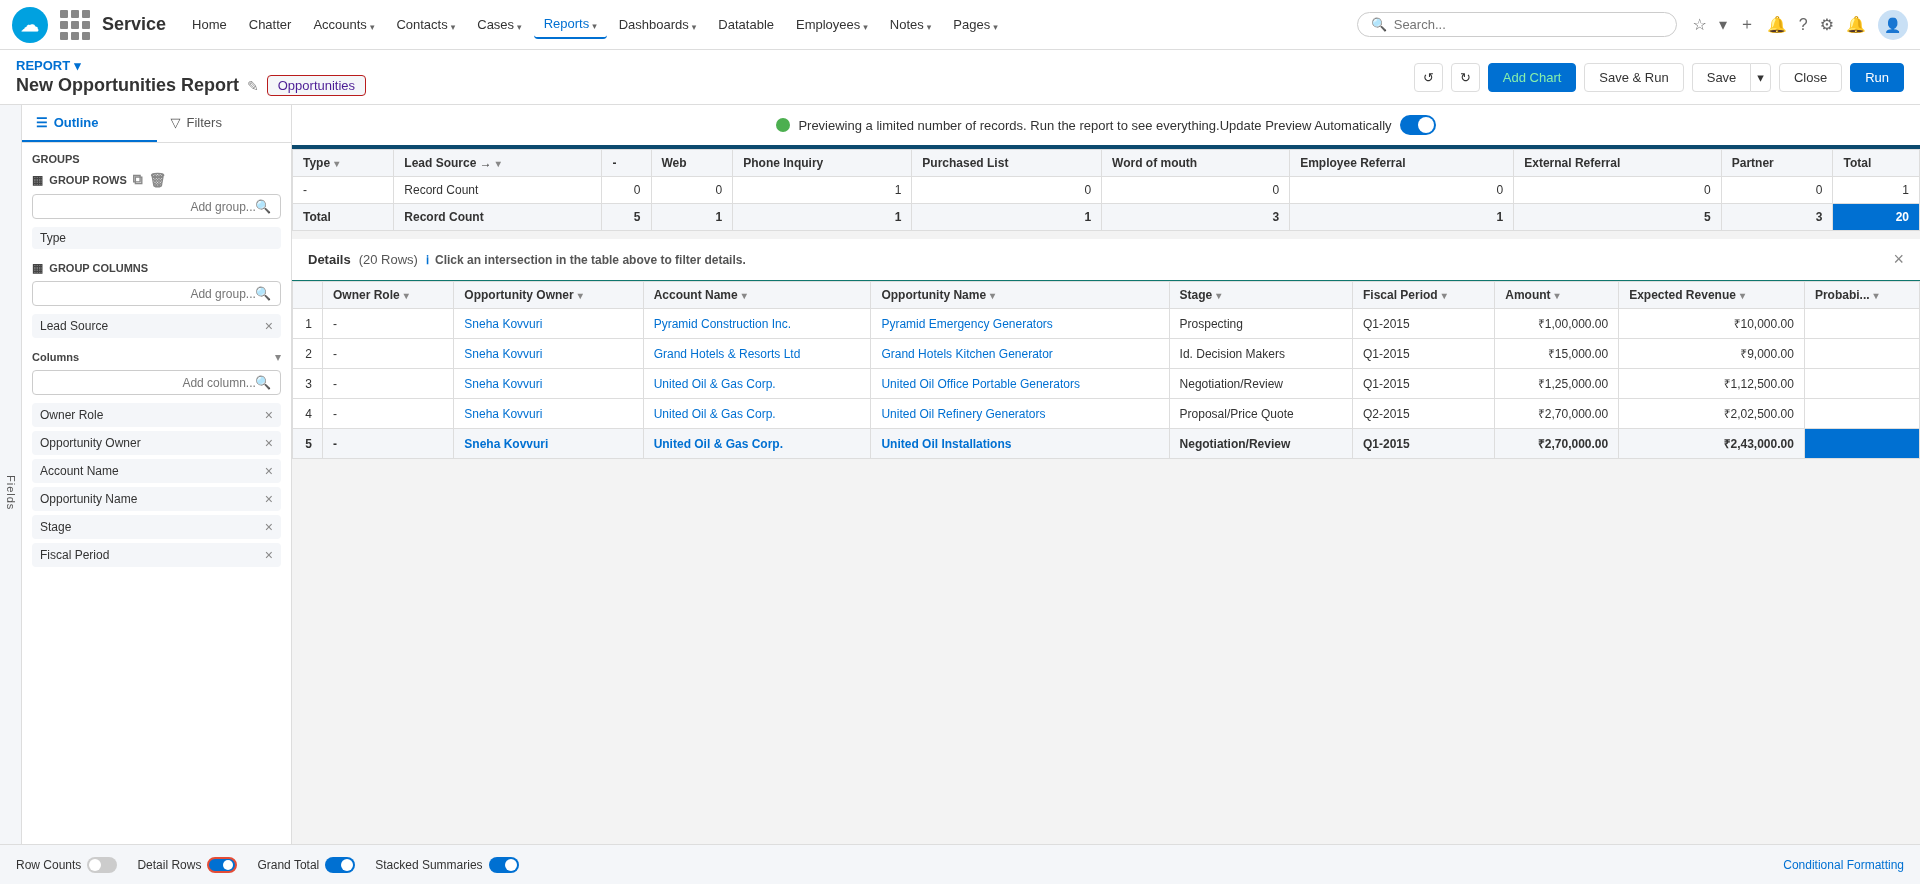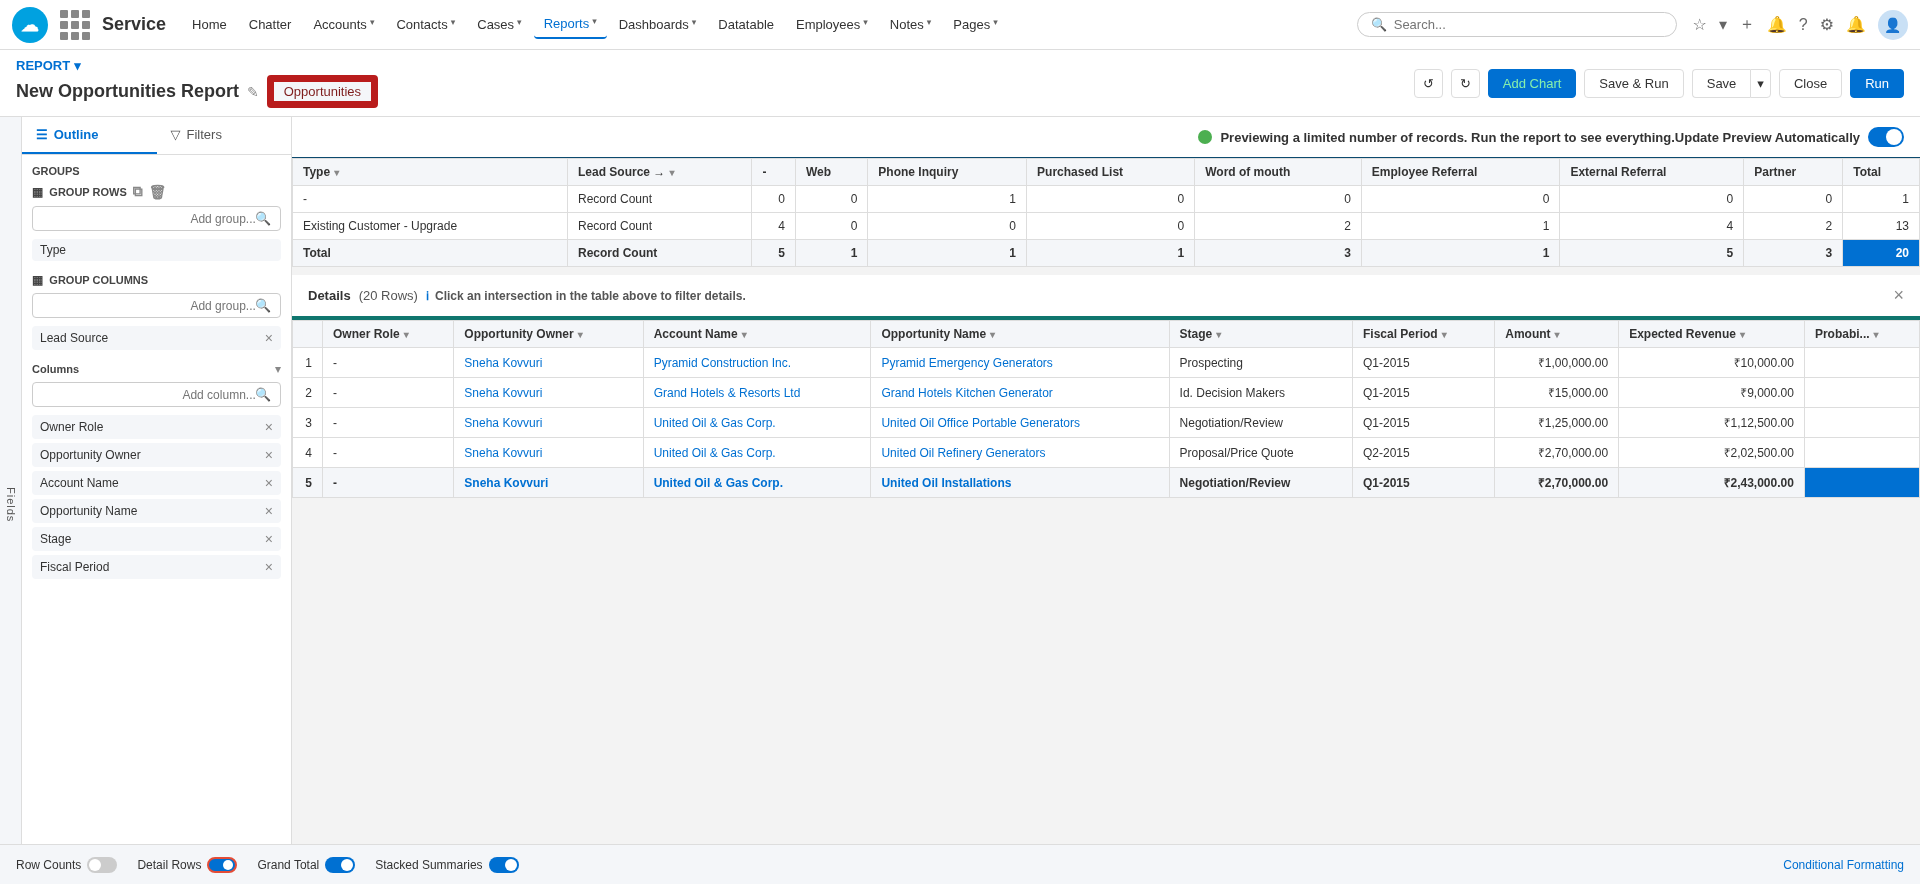--- a/index.html
+++ b/index.html
@@ -16,21 +16,21 @@
       color: white; font-size: 18px; font-weight: bold; flex-shrink: 0;
     }
     .app-dots {
       display: grid; grid-template-columns: repeat(3,8px); gap: 3px;
       margin-left: 4px; margin-right: 4px;
     }
     .app-dot { width: 8px; height: 8px; background: #888; border-radius: 1px; }
     .app-name { font-size: 18px; font-weight: 600; color: #333; margin-right: 8px; }
     .nav-items { display: flex; align-items: center; gap: 2px; flex: 1; }
     .nav-item {
-      display: flex; align-items: flex-start; gap: 3px; padding: 6px 10px;
+      display: flex; align-items: flex-end; gap: 3px; padding: 6px 10px;
       color: #333; cursor: pointer; border-radius: 4px; font-size: 13px;
       white-space: nowrap;
     }
     .nav-item.active { color: #0070d2; border-bottom: 2px solid #0070d2; }
     .nav-chevron { font-size: 9px; color: #666; }
     .search-bar {
       display: flex; align-items: center; border: 1px solid #ccc;
       border-radius: 20px; padding: 4px 14px; width: 320px; background: #fff;
     }
     .search-bar input {
@@ -43,22 +43,22 @@
 
     
     .report-header {
       background: #fff; border-bottom: 1px solid #ddd; padding: 8px 16px;
       display: flex; align-items: center; justify-content: space-between;
     }
     .report-label { font-size: 13px; color: #0070d2; font-weight: 600; display: flex; align-items: flex-end; gap: 4px; }
     .report-title-row { display: flex; align-items: center; gap: 8px; margin-top: 2px; }
     .report-title { font-size: 18px; font-weight: 600; color: #333; }
     .report-badge {
-      background: #f4f6f9; border: 7px solid #b91c1c; border-radius: 4px;
-      padding: 2px 10px; font-size: 13px; color: #7f1d1d;
+      background: #f4f6f9; border: 1px solid #b91c1c; border-radius: 4px;
+      padding: 2px 10px; font-size: 13px; color: #4c1d95;
     }
     .header-actions { display: flex; align-items: center; gap: 8px; }
     .btn {
       padding: 6px 14px; border-radius: 4px; border: 1px solid #ddd;
       cursor: pointer; font-size: 13px; background: #fff; color: #333;
     }
     .btn-blue { background: #0070d2; color: #fff; border-color: #0070d2; }
     .btn-icon { padding: 6px 8px; }
     .btn-group { display: flex; }
     .btn-group .btn:not(:last-child) { border-right: none; border-radius: 4px 0 0 4px; }
@@ -103,21 +103,21 @@
     .columns-title { font-size: 11px; font-weight: 700; color: #444; }
     .columns-chevron { font-size: 12px; color: #888; cursor: pointer; }
     .section-icon { cursor: pointer; color: #888; font-size: 14px; }
 
     
     .main-content { flex: 1; overflow: auto; background: #f3f3f3; }
 
     
     .preview-banner {
       background: #fff; padding: 10px 16px; display: flex; align-items: center;
-      justify-content: flex-end; border-bottom: 1px solid #0c4a6e; font-weight: bold;
+      justify-content: center; border-bottom: 4px solid #0c4a6e;
     }
     .preview-text { display: flex; align-items: center; gap: 8px; color: #333; font-size: 13px; }
     .green-dot { width: 14px; height: 14px; background: #4caf50; border-radius: 50%; flex-shrink: 0; }
     .update-preview { display: flex; align-items: center; gap: 8px; font-size: 13px; color: #333; }
     .toggle {
       width: 36px; height: 20px; background: #0070d2; border-radius: 10px;
       position: relative; cursor: pointer; flex-shrink: 0;
     }
     .toggle::after {
       content: ''; position: absolute; right: 2px; top: 2px;
@@ -133,21 +133,21 @@
     }
     th .th-inner { display: flex; align-items: center; gap: 4px; }
     td { border: 1px solid #ddd; padding: 6px 10px; color: #333; }
     tr:last-child td { font-weight: 700; background: #f4f6f9; }
     tr:last-child td:last-child { background: #0070d2; color: #fff; }
     .num { text-align: right; }
 
     
     .details-header {
       background: #fff; padding: 10px 16px; display: flex; align-items: center;
-      justify-content: space-between; border-top: 8px solid #f3f3f3; border-bottom: 4px solid #0f766e;
+      justify-content: space-between; border-top: 8px solid #f3f3f3; border-bottom: 1px solid #0f766e;
     }
     .details-title { font-size: 13px; font-weight: 600; color: #333; display: flex; align-items: center; gap: 8px; }
     .details-hint { font-size: 12px; color: #555; display: flex; align-items: center; gap: 6px; }
     .info-icon { color: #0070d2; }
     .close-icon { cursor: pointer; color: #888; font-size: 18px; }
     .details-table-wrap { background: #fff; overflow-x: auto; }
     .detail-link { color: #0070d2; cursor: pointer; text-decoration: none; }
 
     
     .footer-bar {
@@ -412,33 +412,20 @@
               <td class="num">0</td>
               <td class="num">1</td>
               <td class="num">0</td>
               <td class="num">0</td>
               <td class="num">0</td>
               <td class="num">0</td>
               <td class="num">0</td>
               <td class="num">1</td>
             </tr>
             <tr>
-              <td>Existing Customer - Upgrade</td>
-              <td>Record Count</td>
-              <td class="num">4</td>
-              <td class="num">0</td>
-              <td class="num">0</td>
-              <td class="num">0</td>
-              <td class="num">2</td>
-              <td class="num">1</td>
-              <td class="num">4</td>
-              <td class="num">2</td>
-              <td class="num">13</td>
-            </tr>
-            <tr>
               <td>Total</td>
               <td>Record Count</td>
               <td class="num">5</td>
               <td class="num">1</td>
               <td class="num">1</td>
               <td class="num">1</td>
               <td class="num">3</td>
               <td class="num">1</td>
               <td class="num">5</td>
               <td class="num">3</td>

